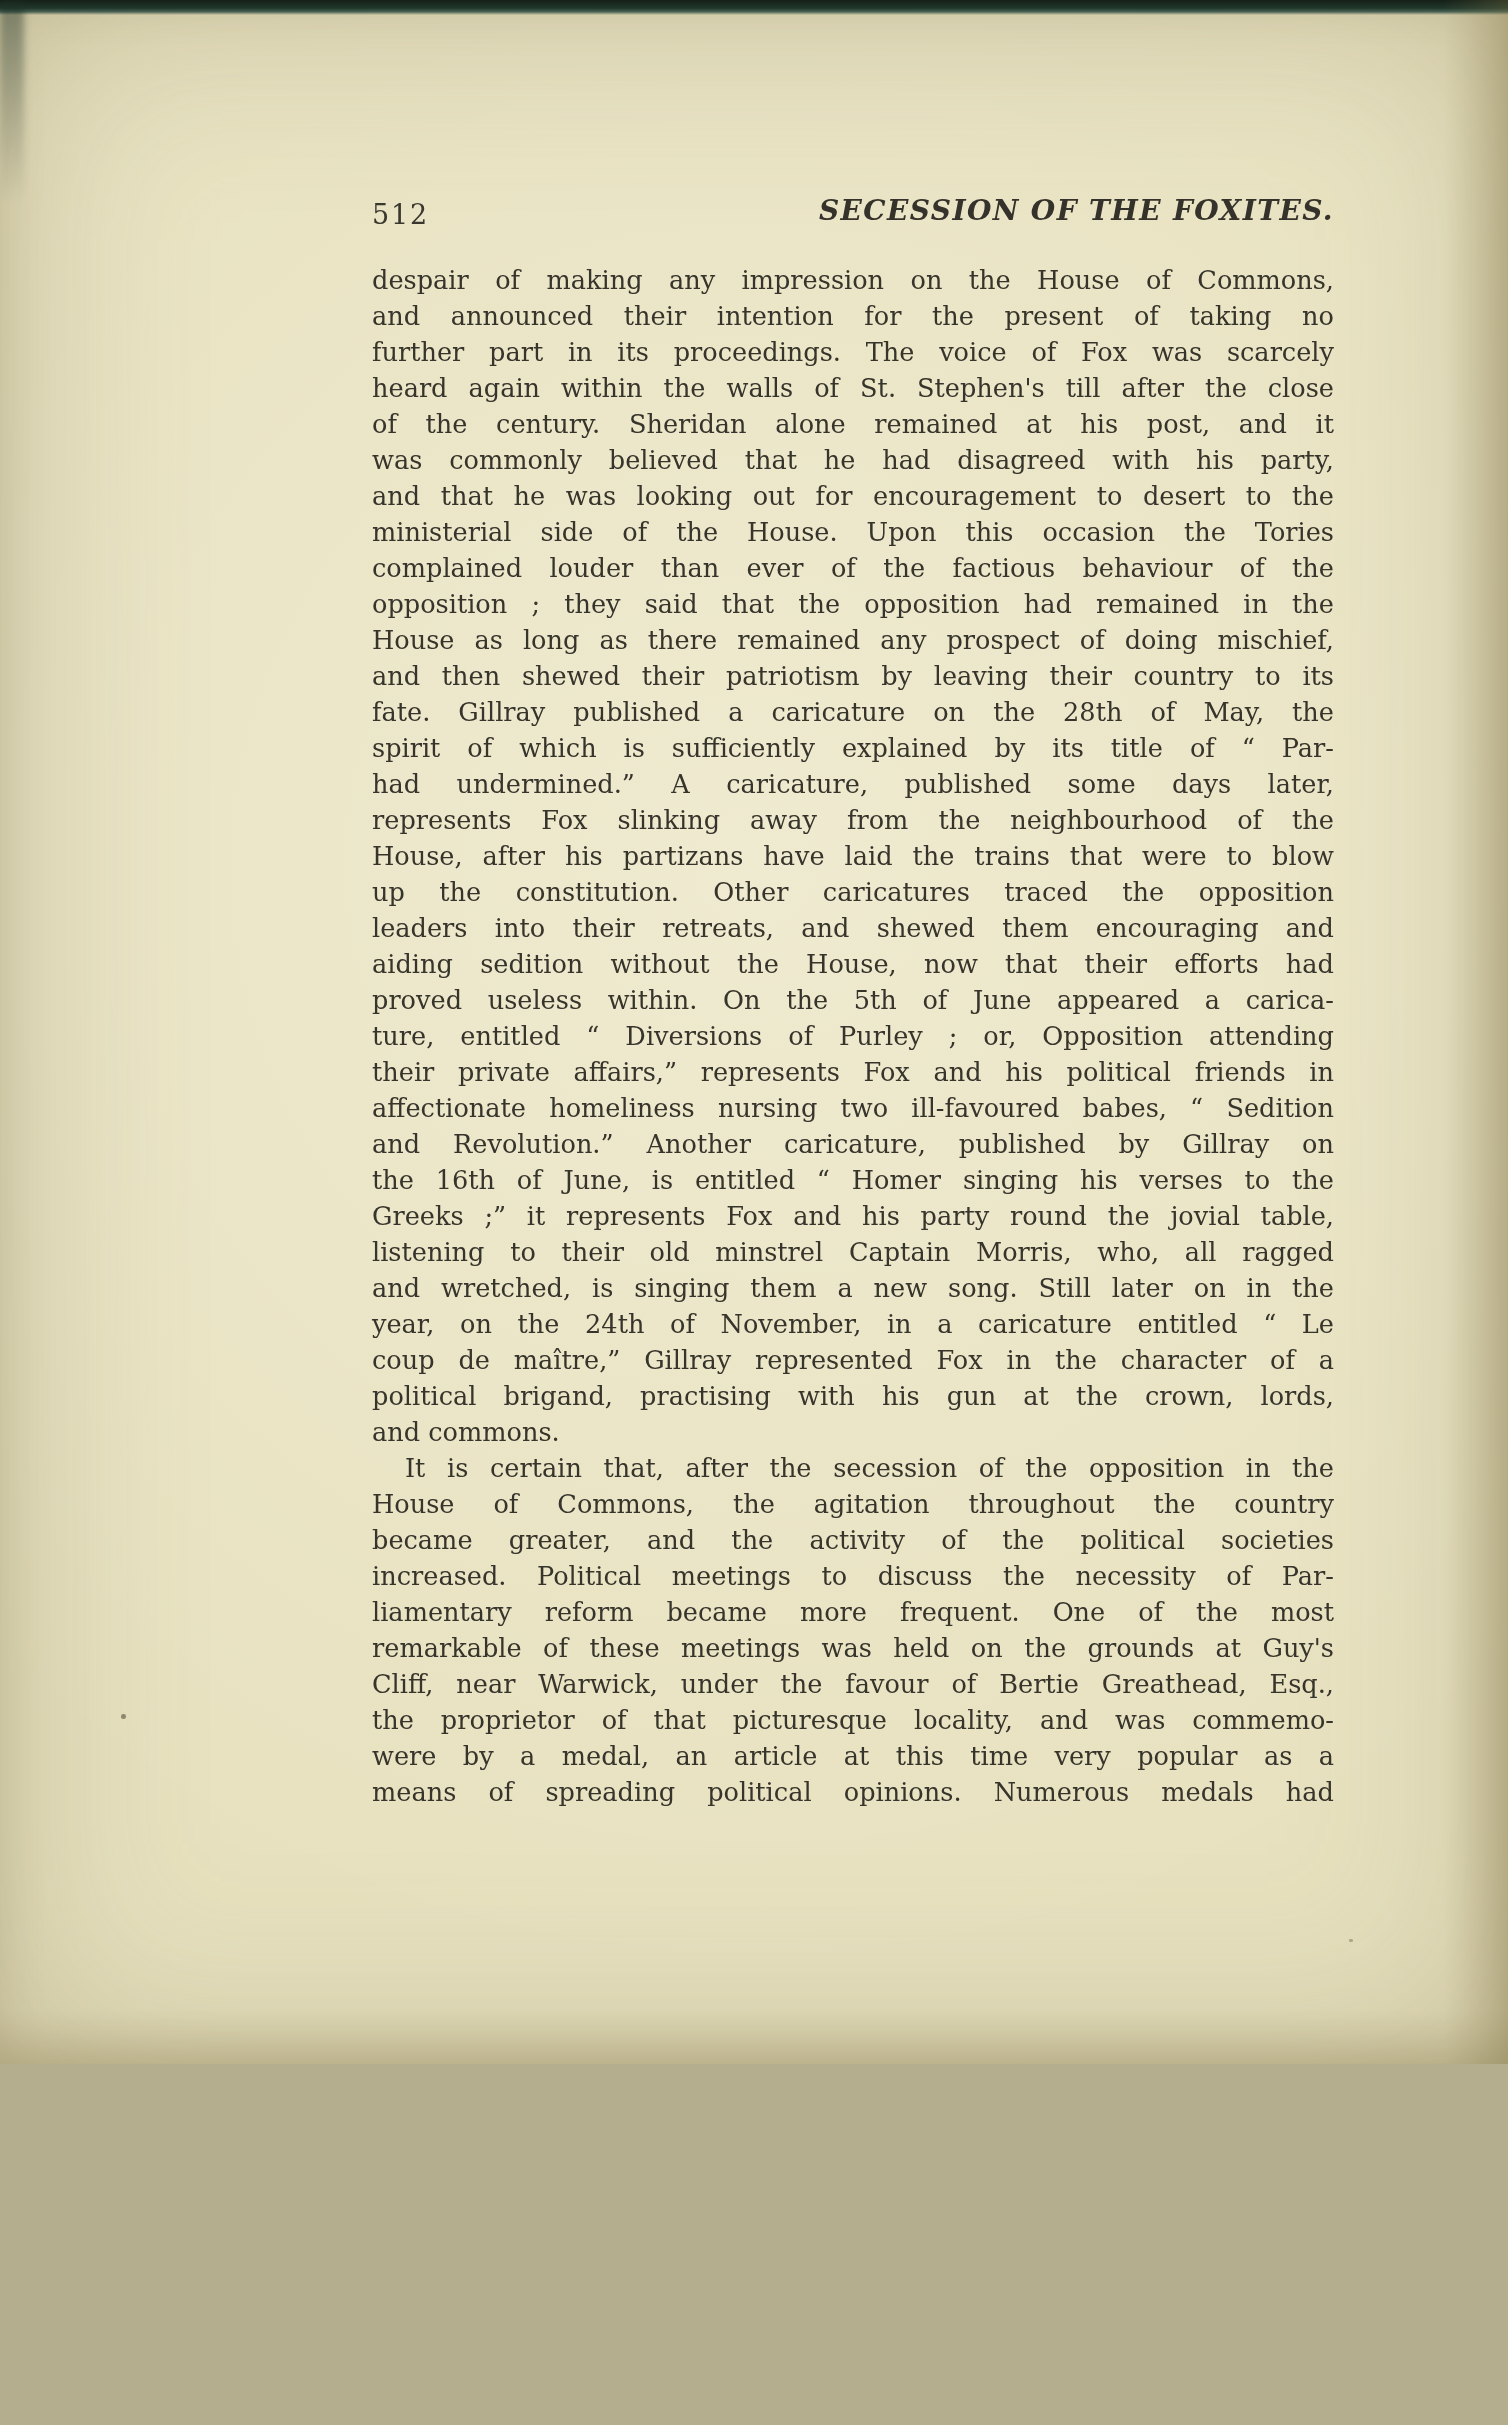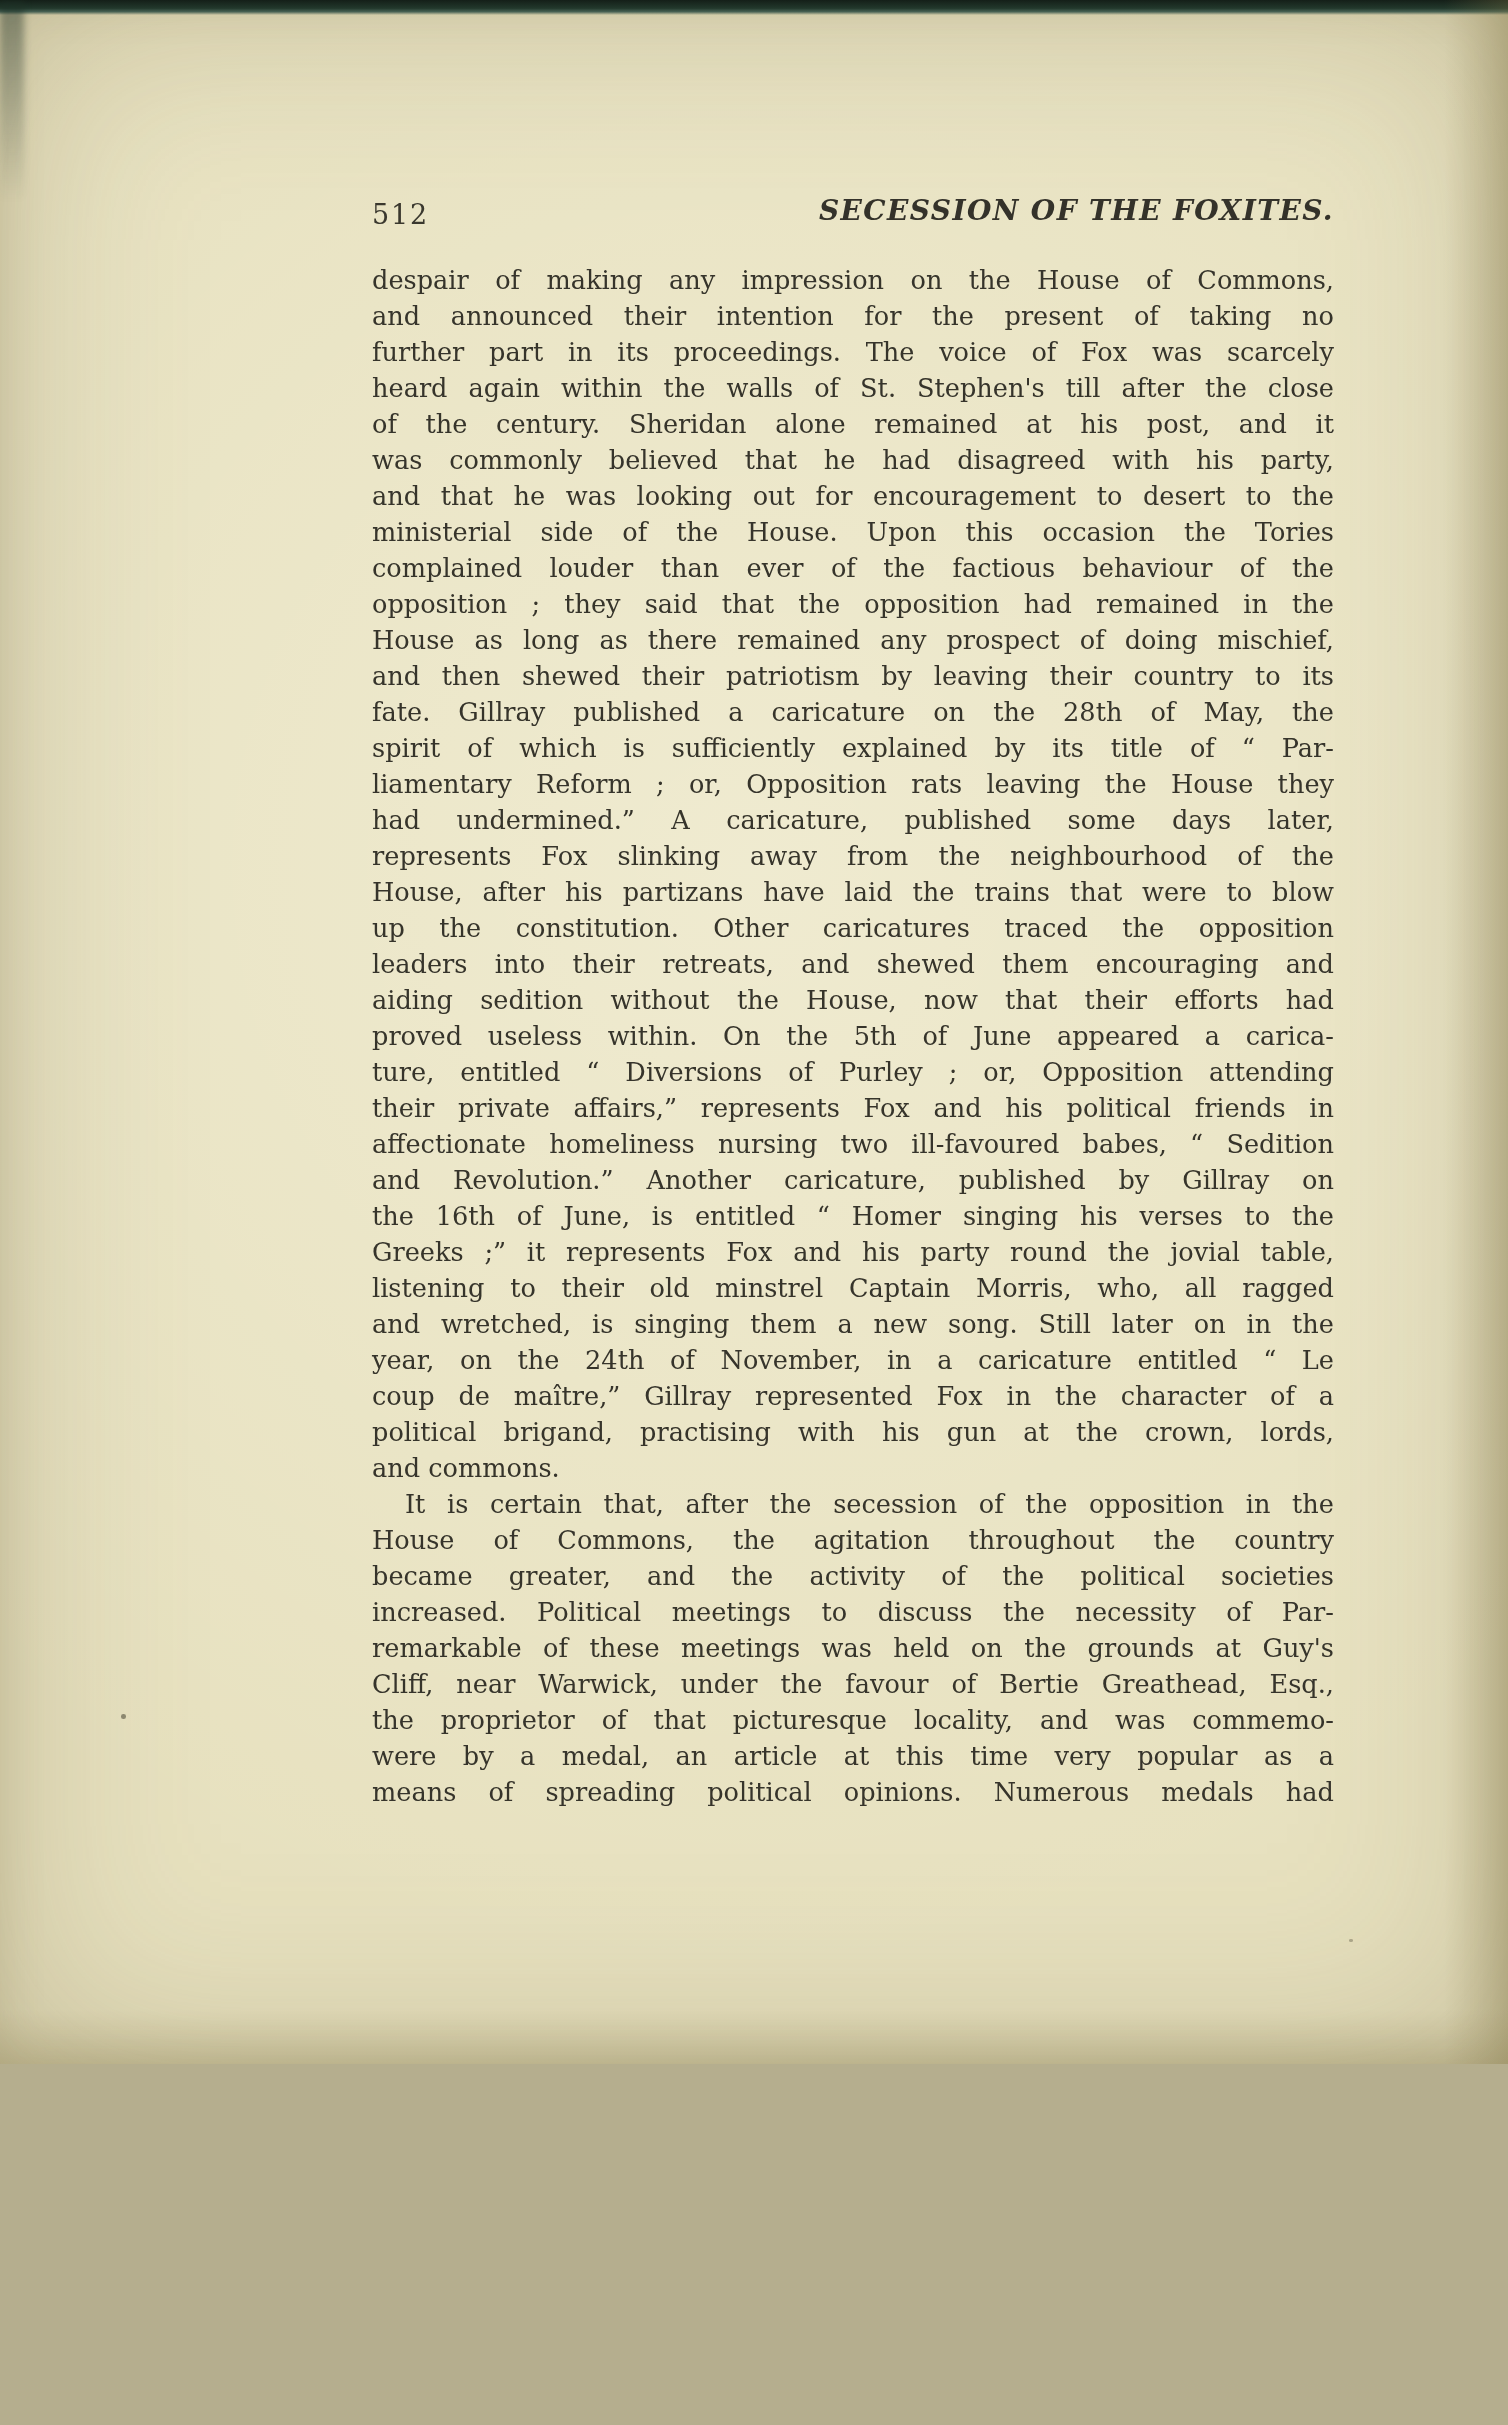--- a/index.html
+++ b/index.html
@@ -135,21 +135,20 @@
           <div class="line">of the century. Sheridan alone remained at his post, and it</div>
           <div class="line">was commonly believed that he had disagreed with his party,</div>
           <div class="line">and that he was looking out for encouragement to desert to the</div>
           <div class="line">ministerial side of the House. Upon this occasion the Tories</div>
           <div class="line">complained louder than ever of the factious behaviour of the</div>
           <div class="line">opposition ; they said that the opposition had remained in the</div>
           <div class="line">House as long as there remained any prospect of doing mischief,</div>
           <div class="line">and then shewed their patriotism by leaving their country to its</div>
           <div class="line">fate. Gillray published a caricature on the 28th of May, the</div>
           <div class="line">spirit of which is sufficiently explained by its title of “ Par-</div>
-          <div class="line">liamentary Reform ; or, Opposition rats leaving the House they</div>
           <div class="line">had undermined.” A caricature, published some days later,</div>
           <div class="line">represents Fox slinking away from the neighbourhood of the</div>
           <div class="line">House, after his partizans have laid the trains that were to blow</div>
           <div class="line">up the constitution. Other caricatures traced the opposition</div>
           <div class="line">leaders into their retreats, and shewed them encouraging and</div>
           <div class="line">aiding sedition without the House, now that their efforts had</div>
           <div class="line">proved useless within. On the 5th of June appeared a carica-</div>
           <div class="line">ture, entitled “ Diversions of Purley ; or, Opposition attending</div>
           <div class="line">their private affairs,” represents Fox and his political friends in</div>
           <div class="line">affectionate homeliness nursing two ill-favoured babes, “ Sedition</div>
@@ -161,20 +160,21 @@
           <div class="line">year, on the 24th of November, in a caricature entitled “ Le</div>
           <div class="line">coup de maître,” Gillray represented Fox in the character of a</div>
           <div class="line">political brigand, practising with his gun at the crown, lords,</div>
           <div class="line last">and commons.</div>
         </div>
         <div class="paragraph">
           <div class="line indent">It is certain that, after the secession of the opposition in the</div>
           <div class="line">House of Commons, the agitation throughout the country</div>
           <div class="line">became greater, and the activity of the political societies</div>
           <div class="line">increased. Political meetings to discuss the necessity of Par-</div>
+          <div class="line">liamentary reform became more frequent. One of the most</div>
           <div class="line">remarkable of these meetings was held on the grounds at Guy's</div>
           <div class="line">Cliff, near Warwick, under the favour of Bertie Greathead, Esq.,</div>
           <div class="line">the proprietor of that picturesque locality, and was commemo-</div>
           <div class="line">were by a medal, an article at this time very popular as a</div>
           <div class="line">means of spreading political opinions. Numerous medals had</div>
         </div>
       </div>
   </div>
 
   <div class="ink-speck speck-1"></div>

